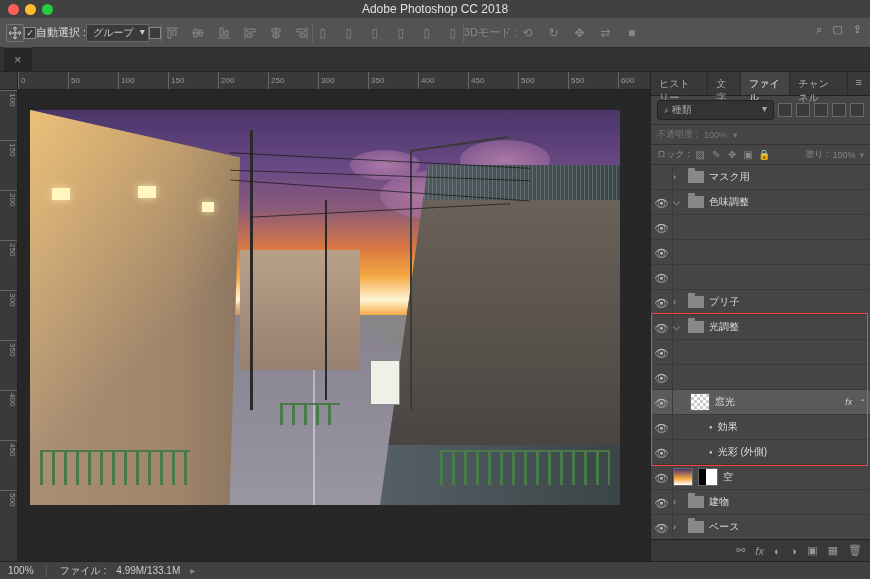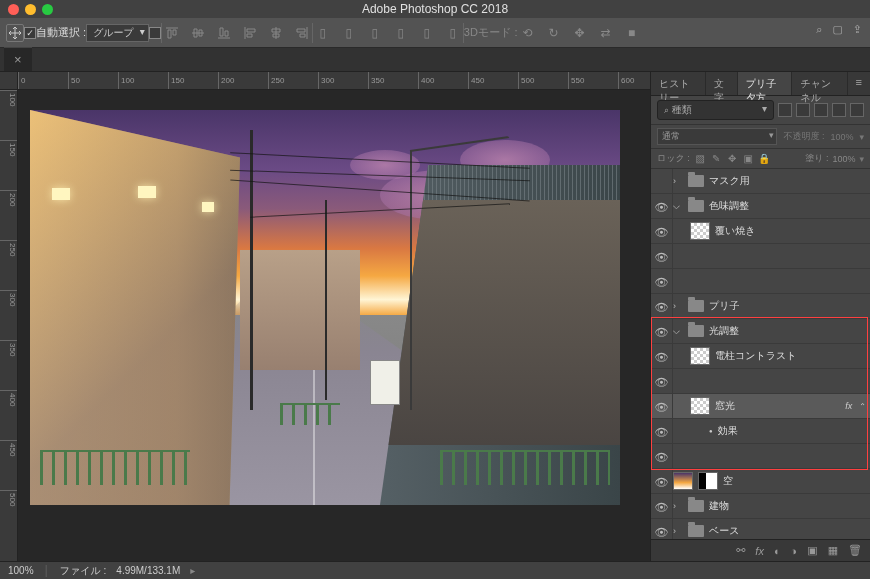--- a/index.html
+++ b/index.html
@@ -258,38 +258,37 @@
         <div class="green-rail" style="right:10px;width:170px;bottom:20px"></div>
         <div class="green-rail" style="left:250px;width:60px;bottom:80px;height:22px"></div>
       </div>
     </div>
   </div>
 
   <div class="panels">
     <div class="panel-tabs">
       <div class="ptab">ヒストリー</div>
       <div class="ptab">文字</div>
-      <div class="ptab active">プリ子夕方</div>
+      <div class="ptab active">ファイル</div>
       <div class="ptab">チャンネル</div>
       <div class="panel-menu">≡</div>
     </div>
     <div class="search-row">
       <div class="search-input">
         <span style="font-size:9px">⌕</span> <span>種類</span> <span style="float:right">▾</span>
       </div>
       <div class="mini-icons">
         <div class="mi"></div>
         <div class="mi"></div>
         <div class="mi"></div>
         <div class="mi"></div>
         <div class="mi"></div>
       </div>
     </div>
     <div class="blend-row">
-      <div class="blend-select">通常</div>
       <span class="opacity-label">不透明度 :</span>
       <span class="opacity-val">100%</span>
       <span style="color:#777">▾</span>
     </div>
     <div class="lock-row">
       <span>ロック :</span>
       <div class="lock-icons">
         <div class="li">▧</div>
         <div class="li">✎</div>
         <div class="li">✥</div>
@@ -316,25 +315,20 @@
           <div class="layer-content">
             <div class="disclosure">⌵</div>
             <div class="folder-icon"></div>
             <div class="layer-name">色味調整</div>
           </div>
         </div>
         <div class="layer-row">
           <div class="eye-col">
             <div class="eye">👁</div>
           </div>
-          <div class="layer-content">
-            <div class="indent"></div>
-            <div class="layer-thumb thumb-checker"></div>
-            <div class="layer-name">覆い焼き</div>
-          </div>
         </div>
         <div class="layer-row">
           <div class="eye-col">
             <div class="eye">👁</div>
           </div>
         </div>
         <div class="layer-row">
           <div class="eye-col">
             <div class="eye">👁</div>
           </div>
@@ -355,25 +349,20 @@
           </div>
           <div class="layer-content">
             <div class="disclosure">⌵</div>
             <div class="folder-icon"></div>
             <div class="layer-name">光調整</div>
           </div>
         </div>
         <div class="layer-row">
           <div class="eye-col">
             <div class="eye">👁</div>
-          </div>
-          <div class="layer-content">
-            <div class="indent"></div>
-            <div class="layer-thumb thumb-checker"></div>
-            <div class="layer-name">電柱コントラスト</div>
           </div>
         </div>
         <div class="layer-row">
           <div class="eye-col">
             <div class="eye">👁</div>
           </div>
         </div>
         <div class="layer-row selected">
           <div class="eye-col">
             <div class="eye">👁</div>
@@ -393,20 +382,26 @@
           <div class="layer-content">
             <div class="indent"></div>
             <div class="indent"></div>
             <div class="sub-fx" style="font-size: 6px; color: rgb(204, 204, 204);">●</div>
             <div class="layer-name">効果</div>
           </div>
         </div>
         <div class="layer-row">
           <div class="eye-col">
             <div class="eye">👁</div>
+          </div>
+          <div class="layer-content">
+            <div class="indent"></div>
+            <div class="indent"></div>
+            <div class="sub-fx" style="font-size: 6px; color: rgb(204, 204, 204);">●</div>
+            <div class="layer-name">光彩 (外側)</div>
           </div>
         </div>
         <div class="highlight-box" style="top: 148px; height: 153px;"></div>
         <div class="layer-row">
           <div class="eye-col">
             <div class="eye">👁</div>
           </div>
           <div class="layer-content">
             <div class="layer-thumb thumb-sky"></div>
             <div class="layer-thumb" style="background: linear-gradient(90deg, rgb(0, 0, 0) 40%, rgb(255, 255, 255) 40%);"></div>

